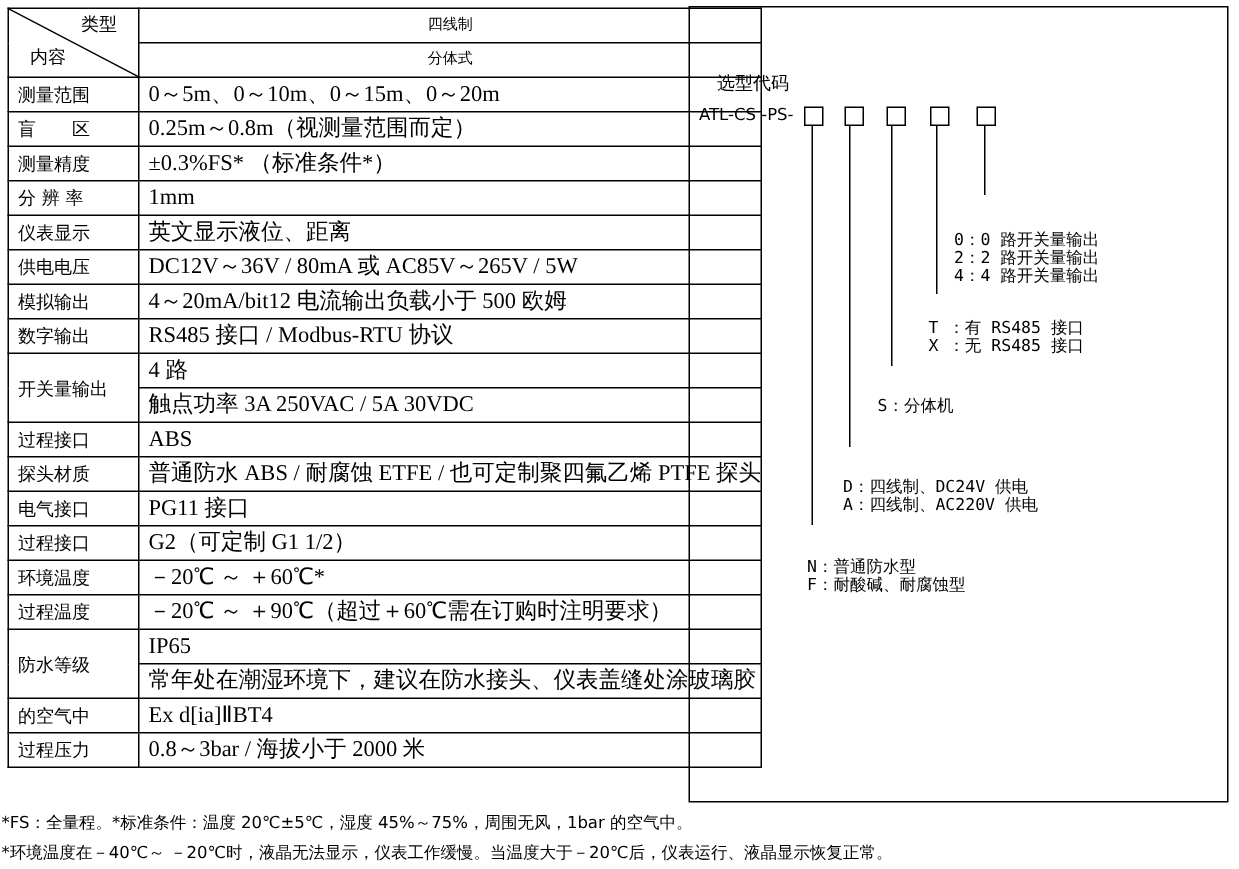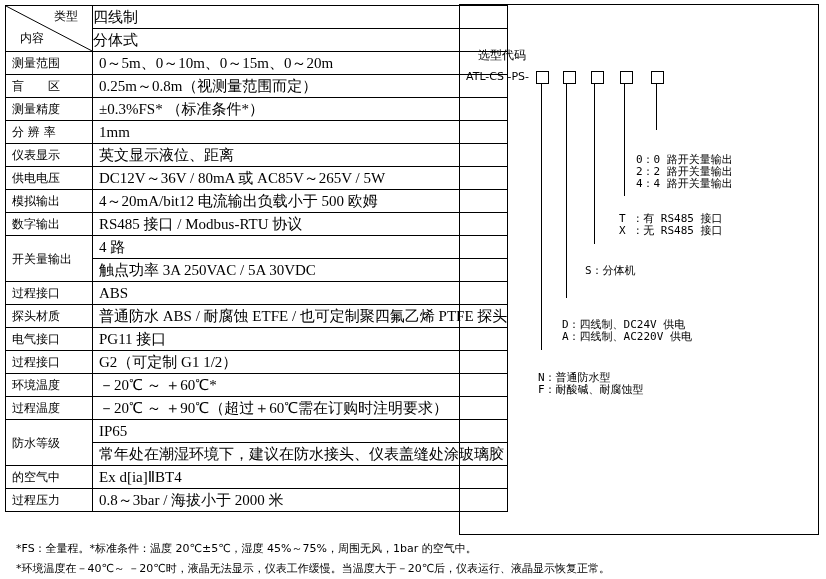--- a/index.html
+++ b/index.html
@@ -1,32 +1,32 @@
 <!DOCTYPE html>
 <html><head>
 <meta charset="utf-8">
 <style>
   html,body{margin:0;padding:0;background:#fff;}
   body{width:826px;height:579px;position:relative;overflow:hidden;font-family:"DejaVu Sans","Liberation Sans",sans-serif;color:#000;}
   .spec{position:absolute;left:5px;top:5px;border-collapse:collapse;font-size:11px;}
   .spec td{border:1px solid #000;padding:0 0 0 6px;height:22px;line-height:14px;white-space:nowrap;}
   .spec td.lab{width:80px;font-size:12px;padding-left:6px;}
   .spec td.val{width:356px;font-family:Liberation Serif, serif;font-size:15px;}
-  .spec td.hdr{font-size:15px;padding:0;margin-left:25px;}
+  .spec td.hdr{text-align:center;font-size:10px;padding:0;margin-left:25px;}
   .spec td.diag{position:relative;padding:0;height:44px;font-family:Liberation Mono, monospace;}
   .diag svg{position:absolute;left:0;top:0;}
   .diag .t1{position:absolute;right:14px;top:4px;font-size:12px;}
   .diag .t2{position:absolute;left:14px;top:26px;font-size:12px;}
   .panel{position:absolute;left:459px;top:4px;width:358px;height:529px;border:1px solid #000;border-left:1px solid #000;}
   .code-title{position:absolute;left:478px;top:47px;font-size:12px;}
   .code-prefix{position:absolute;left:466px;top:70px;font-size:11px;}
   .box{position:absolute;top:71px;width:11px;height:11px;border:1px solid #000;}
   .vline{position:absolute;width:1px;background:#000;}
   .opt{position:absolute;font-size:11px;line-height:12px;font-family:"DejaVu Sans Mono","Liberation Mono",monospace;white-space:nowrap;margin-top:17px;}
-  .note{position:absolute;left:16px;font-size:11px;white-space:nowrap;text-align:right;}
+  .note{position:absolute;left:1px;font-size:11px;white-space:nowrap;text-align:right;}
 </style>
 </head>
 <body>
 
 <table class="spec">
   <tbody>
       <tr>
     <td class="diag" rowspan="2" style="width:86px;">
       <svg width="88" height="46">
             <line x1="0" y1="0" x2="88" y2="46" stroke="#000" stroke-width="1"></line>

